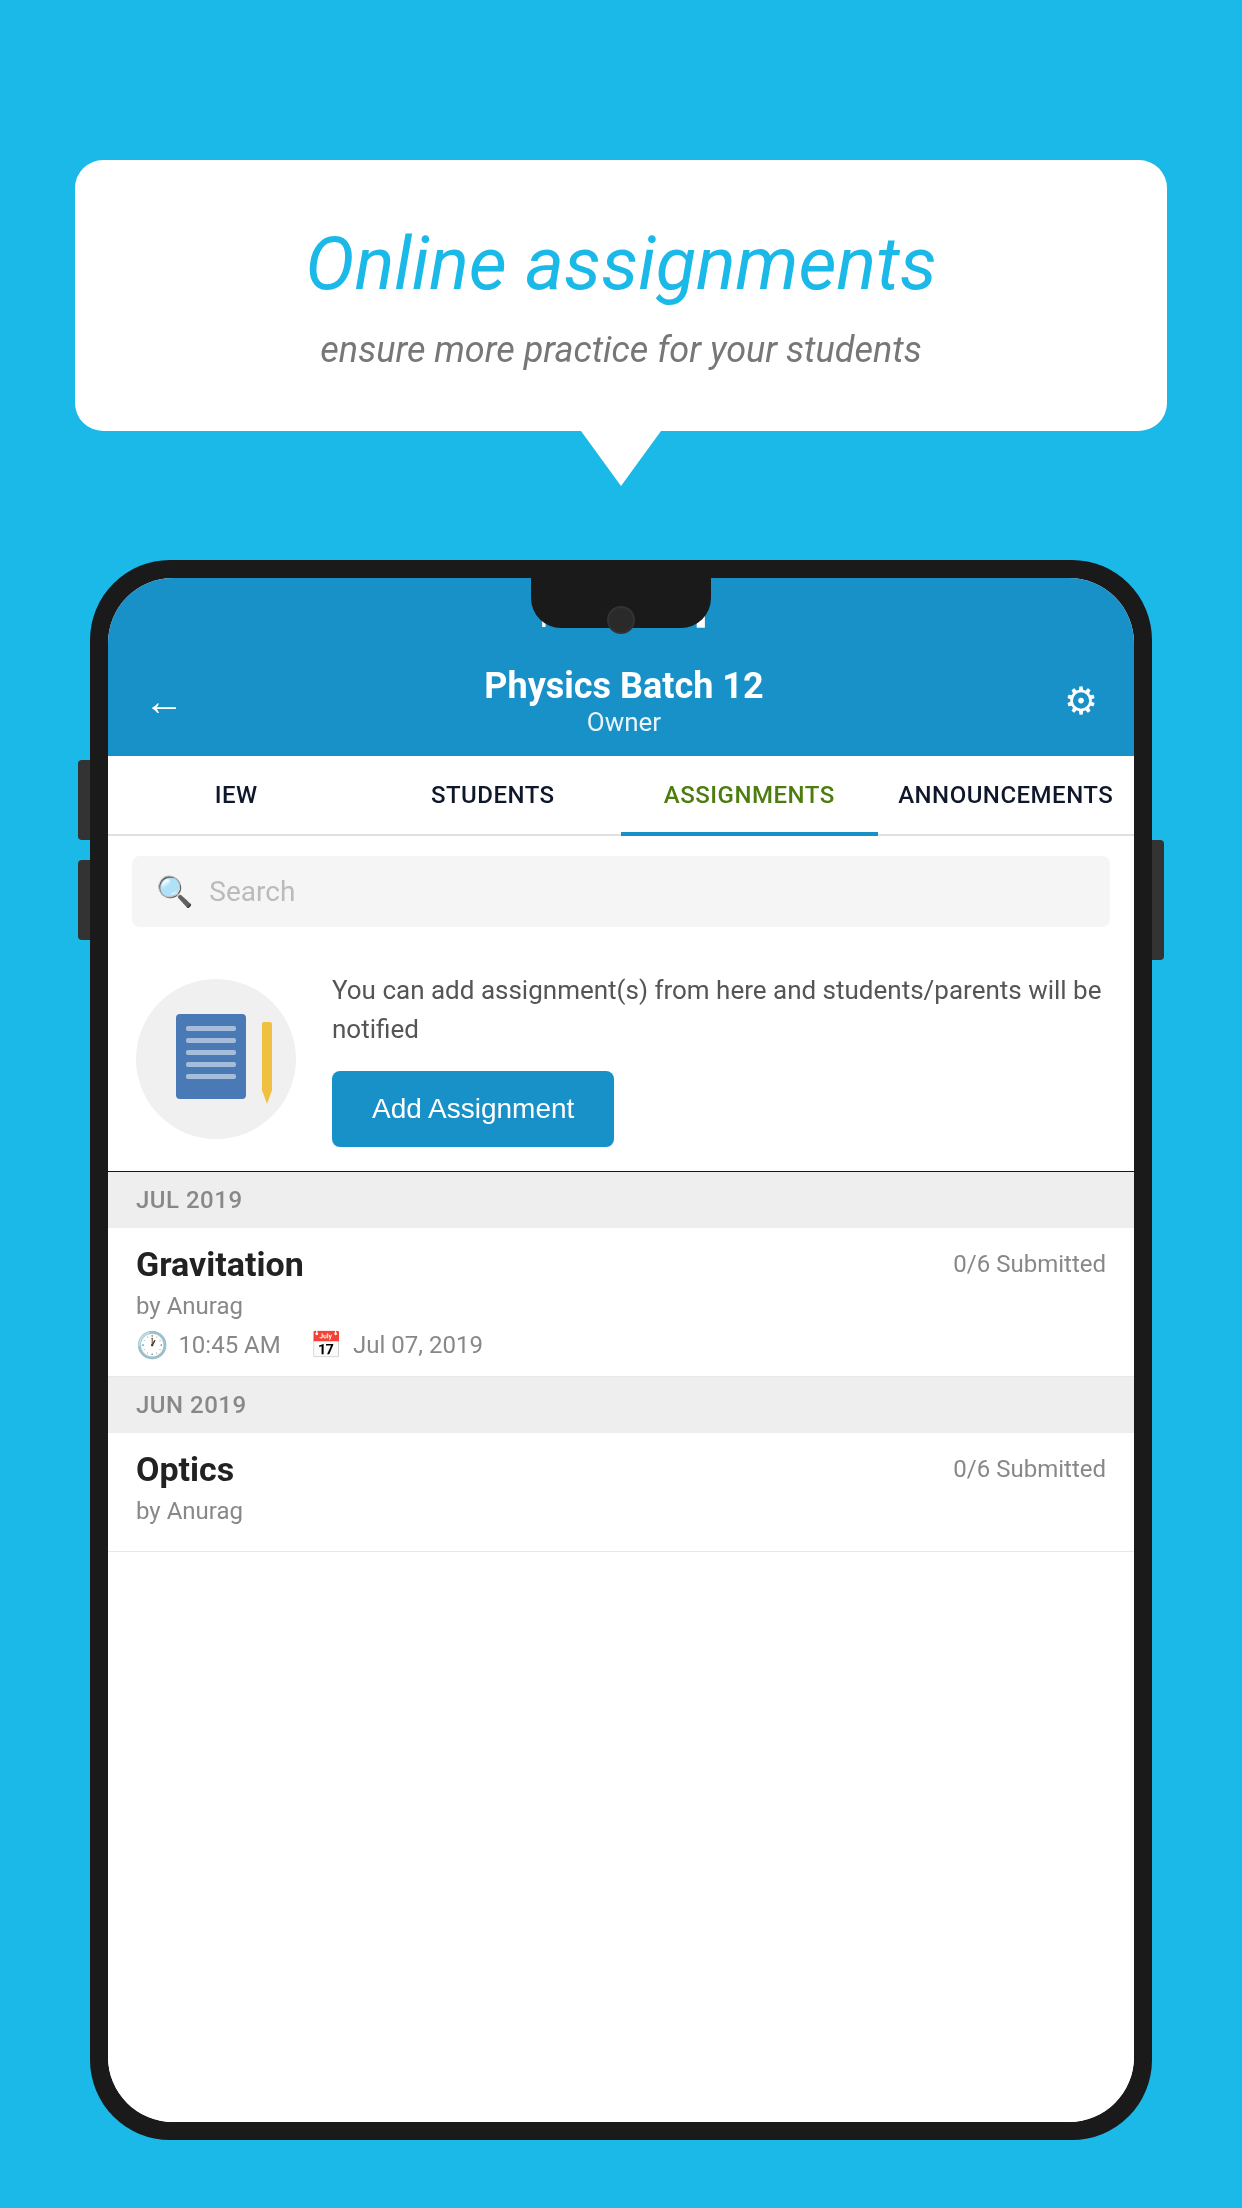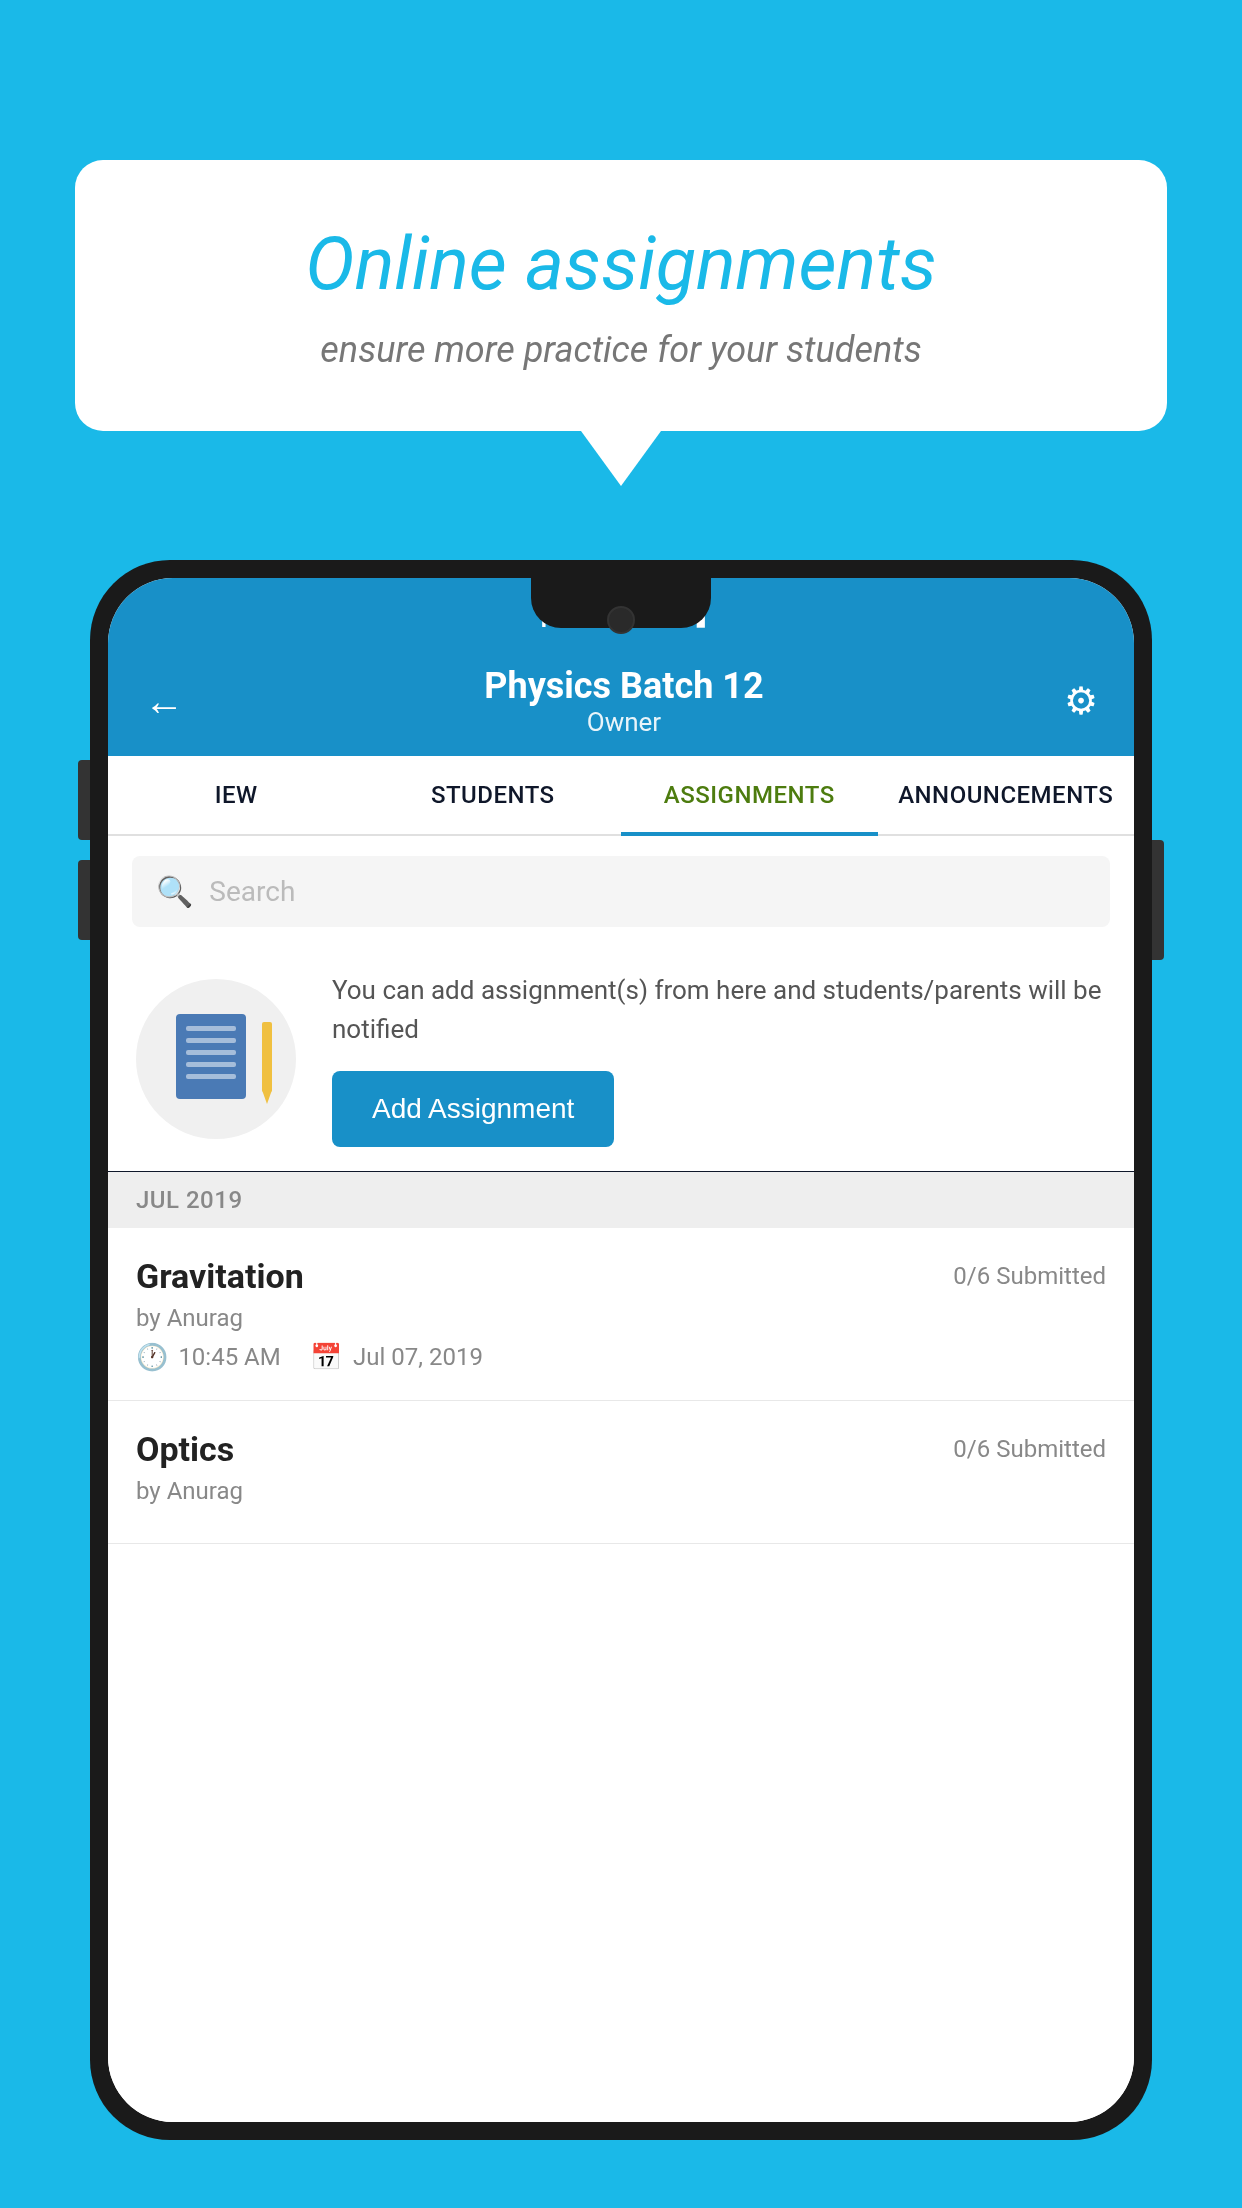--- a/index.html
+++ b/index.html
@@ -361,21 +361,21 @@
 
     .section-header-text {
       font-size: 24px;
       color: #888;
       font-weight: 500;
       letter-spacing: 0.5px;
     }
 
     
     .assignment-item {
-      padding: 28px 28px;
+      padding: 16px 28px;
       border-bottom: 1px solid #e8e8e8;
     }
 
     .assignment-row1 {
       display: flex;
       justify-content: space-between;
       align-items: center;
       margin-bottom: 8px;
     }
 
@@ -553,20 +553,23 @@
               <span class="clock-icon">🕐</span>
               <span>10:45 AM</span>
             </div>
             <div class="assignment-date">
               <span class="calendar-icon">📅</span>
               <span>Jul 07, 2019</span>
             </div>
           </div>
         </div>
 
+        <div class="section-header">
+          <span class="section-header-text">JUN 2019</span>
+        </div>
 
         <div class="assignment-item">
           <div class="assignment-row1">
             <span class="assignment-title">Optics</span>
             <span class="assignment-submitted">0/6 Submitted</span>
           </div>
           <div class="assignment-row2">by Anurag</div>
         </div>
 
       </div>

